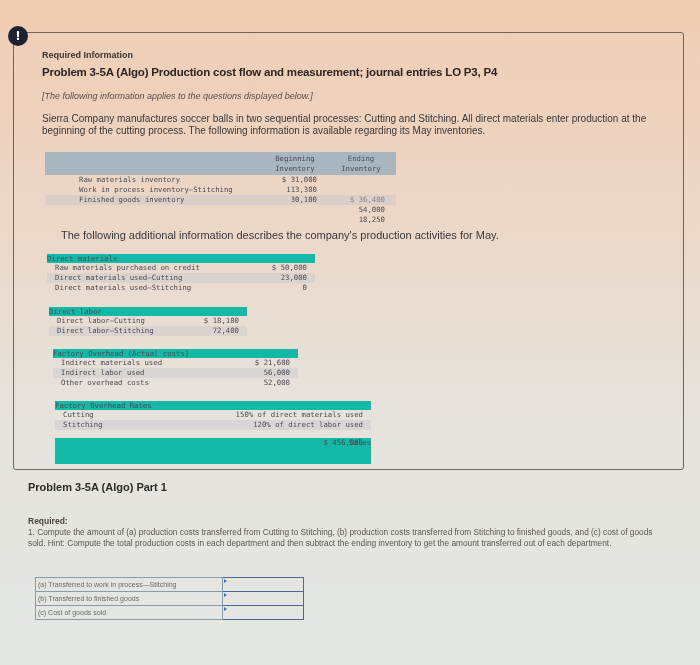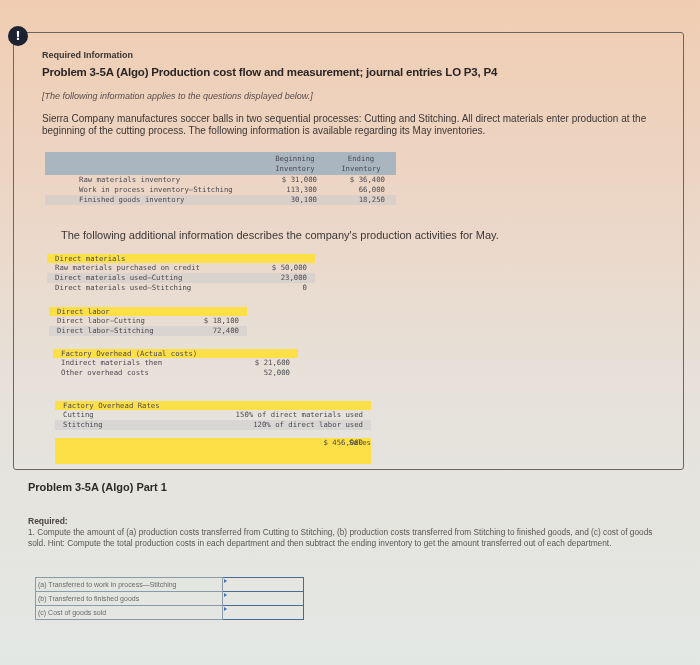--- a/index.html
+++ b/index.html
@@ -36,26 +36,26 @@
   .mono { font-family: "DejaVu Sans Mono", monospace; font-size: 7.3px; color: #4b4a52; }
   .inv-table { position: absolute; left: 45px; top: 152px; width: 351px; }
   .inv-head {
     background: #a9b6c0; height: 23px; position: relative;
   }
   .inv-head .col { position: absolute; top: 2px; text-align: center; line-height: 10px; }
   .inv-row { height: 10px; line-height: 10px; position: relative; }
   .inv-row.alt { background: rgba(200,200,205,0.45); }
   .inv-row .lbl { position: absolute; left: 10px; padding-left: 24px; }
   .inv-row .v1 { position: absolute; right: 79px; }
-  .inv-row .v2 { position: absolute; right: 11px; }
+  .inv-row .v2 { position: absolute; right: 11px; margin-top: 20px; }
   .para2 {
     position: absolute; left: 61px; top: 229px; font-size: 11px; color: #3c3636;
   }
   .section { position: absolute; }
-  .sec-head { background: #fde047; height: 9px; line-height: 9px; padding-left: 8px; }
+  .sec-head { background: #14b8a6; height: 9px; line-height: 9px; }
   .sec-row { height: 10px; line-height: 10px; position: relative; padding-left: 8px; }
   .sec-row.alt { background: rgba(200,200,205,0.45); }
   .sec-row .val { position: absolute; right: 8px; top: 0; }
   .part-title {
     position: absolute; left: 28px; top: 481px; font-size: 11px; font-weight: bold; color: #2e2a2a;
   }
   .required-label {
     position: absolute; left: 28px; top: 516px; font-size: 8.5px; font-weight: bold; color: #4a4444;
   }
   .required-text {
@@ -100,21 +100,21 @@
     </div>
   </div>
   <div class="inv-row">
     <span class="lbl">Raw materials inventory</span>
     <span class="v1">$ 31,000</span>
     <span class="v2">$ 36,400</span>
   </div>
   <div class="inv-row">
     <span class="lbl">Work in process inventory—Stitching</span>
     <span class="v1">113,300</span>
-    <span class="v2">66,000</span>
+    <span class="v2">54,000</span>
   </div>
   <div class="inv-row alt">
     <span class="lbl">Finished goods inventory</span>
     <span class="v1">30,100</span>
     <span class="v2">18,250</span>
   </div>
 </div>
 
 <div class="para2">The following additional information describes the company's production activities for May.</div>
 
@@ -142,22 +142,26 @@
   </div>
   <div class="sec-row alt">
     <span>Direct labor—Stitching</span>
     <span class="val">72,400</span>
   </div>
 </div>
 
 <div class="section mono" style="left:53px;top:349px;width:245px;">
   <div class="sec-head">Factory Overhead (Actual costs)</div>
   <div class="sec-row">
-    <span>Indirect materials then</span>
+    <span>Indirect materials used</span>
     <span class="val">$ 21,600</span>
+  </div>
+  <div class="sec-row alt">
+    <span>Indirect labor used</span>
+    <span class="val">56,000</span>
   </div>
   <div class="sec-row">
     <span>Other overhead costs</span>
     <span class="val">52,000</span>
   </div>
 </div>
 
 <div class="section mono" style="left:55px;top:401px;width:316px;">
   <div class="sec-head">Factory Overhead Rates</div>
   <div class="sec-row">

